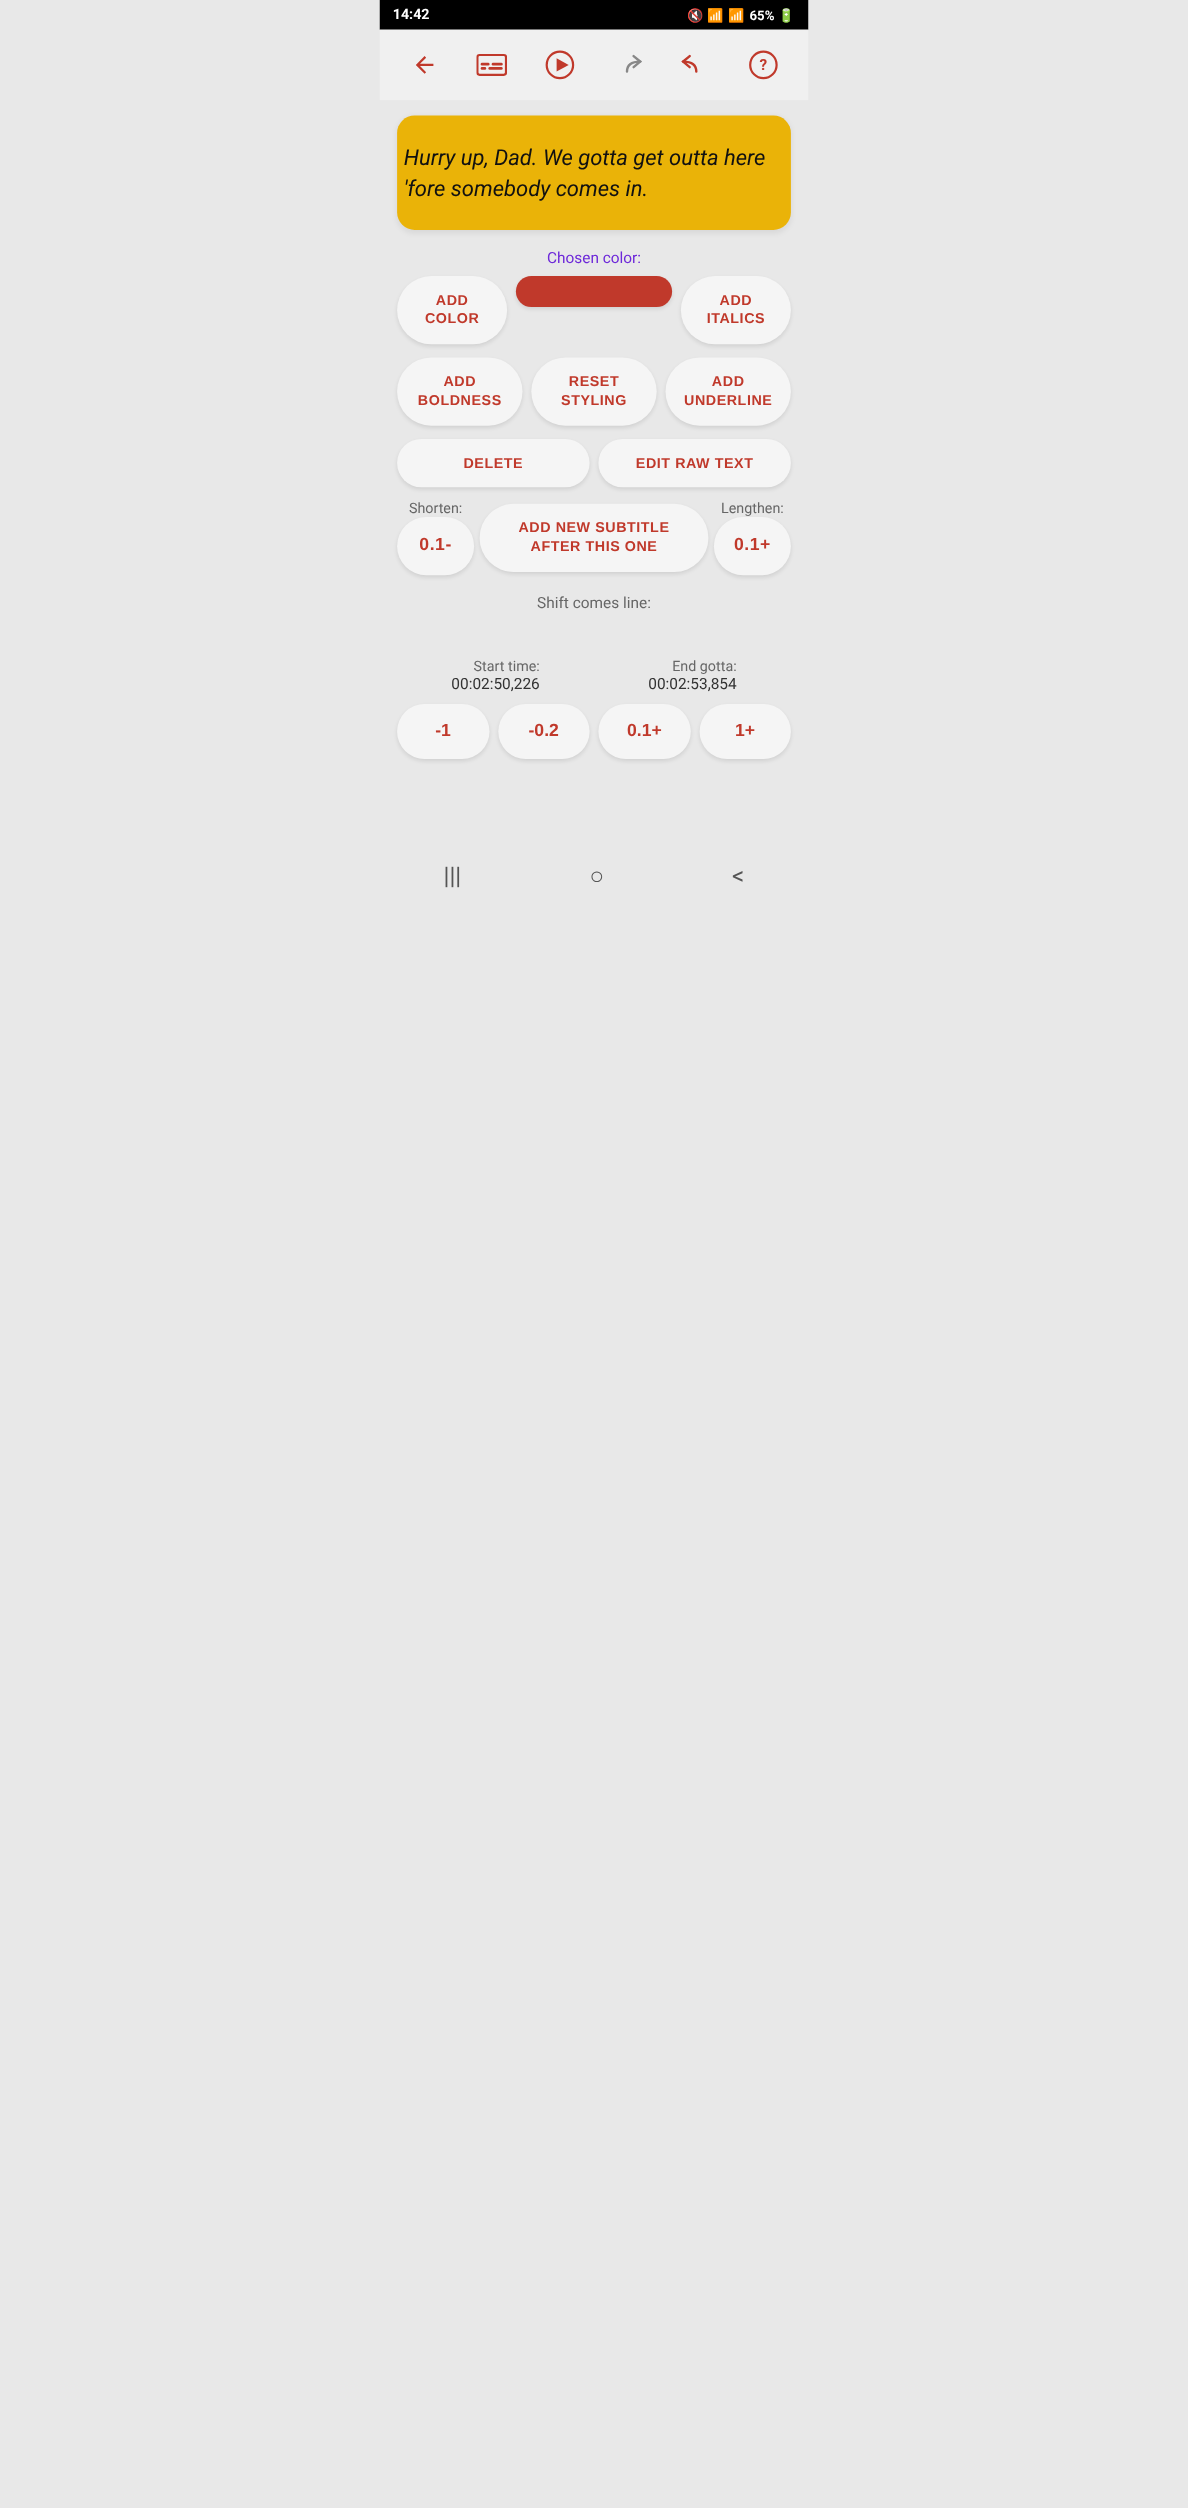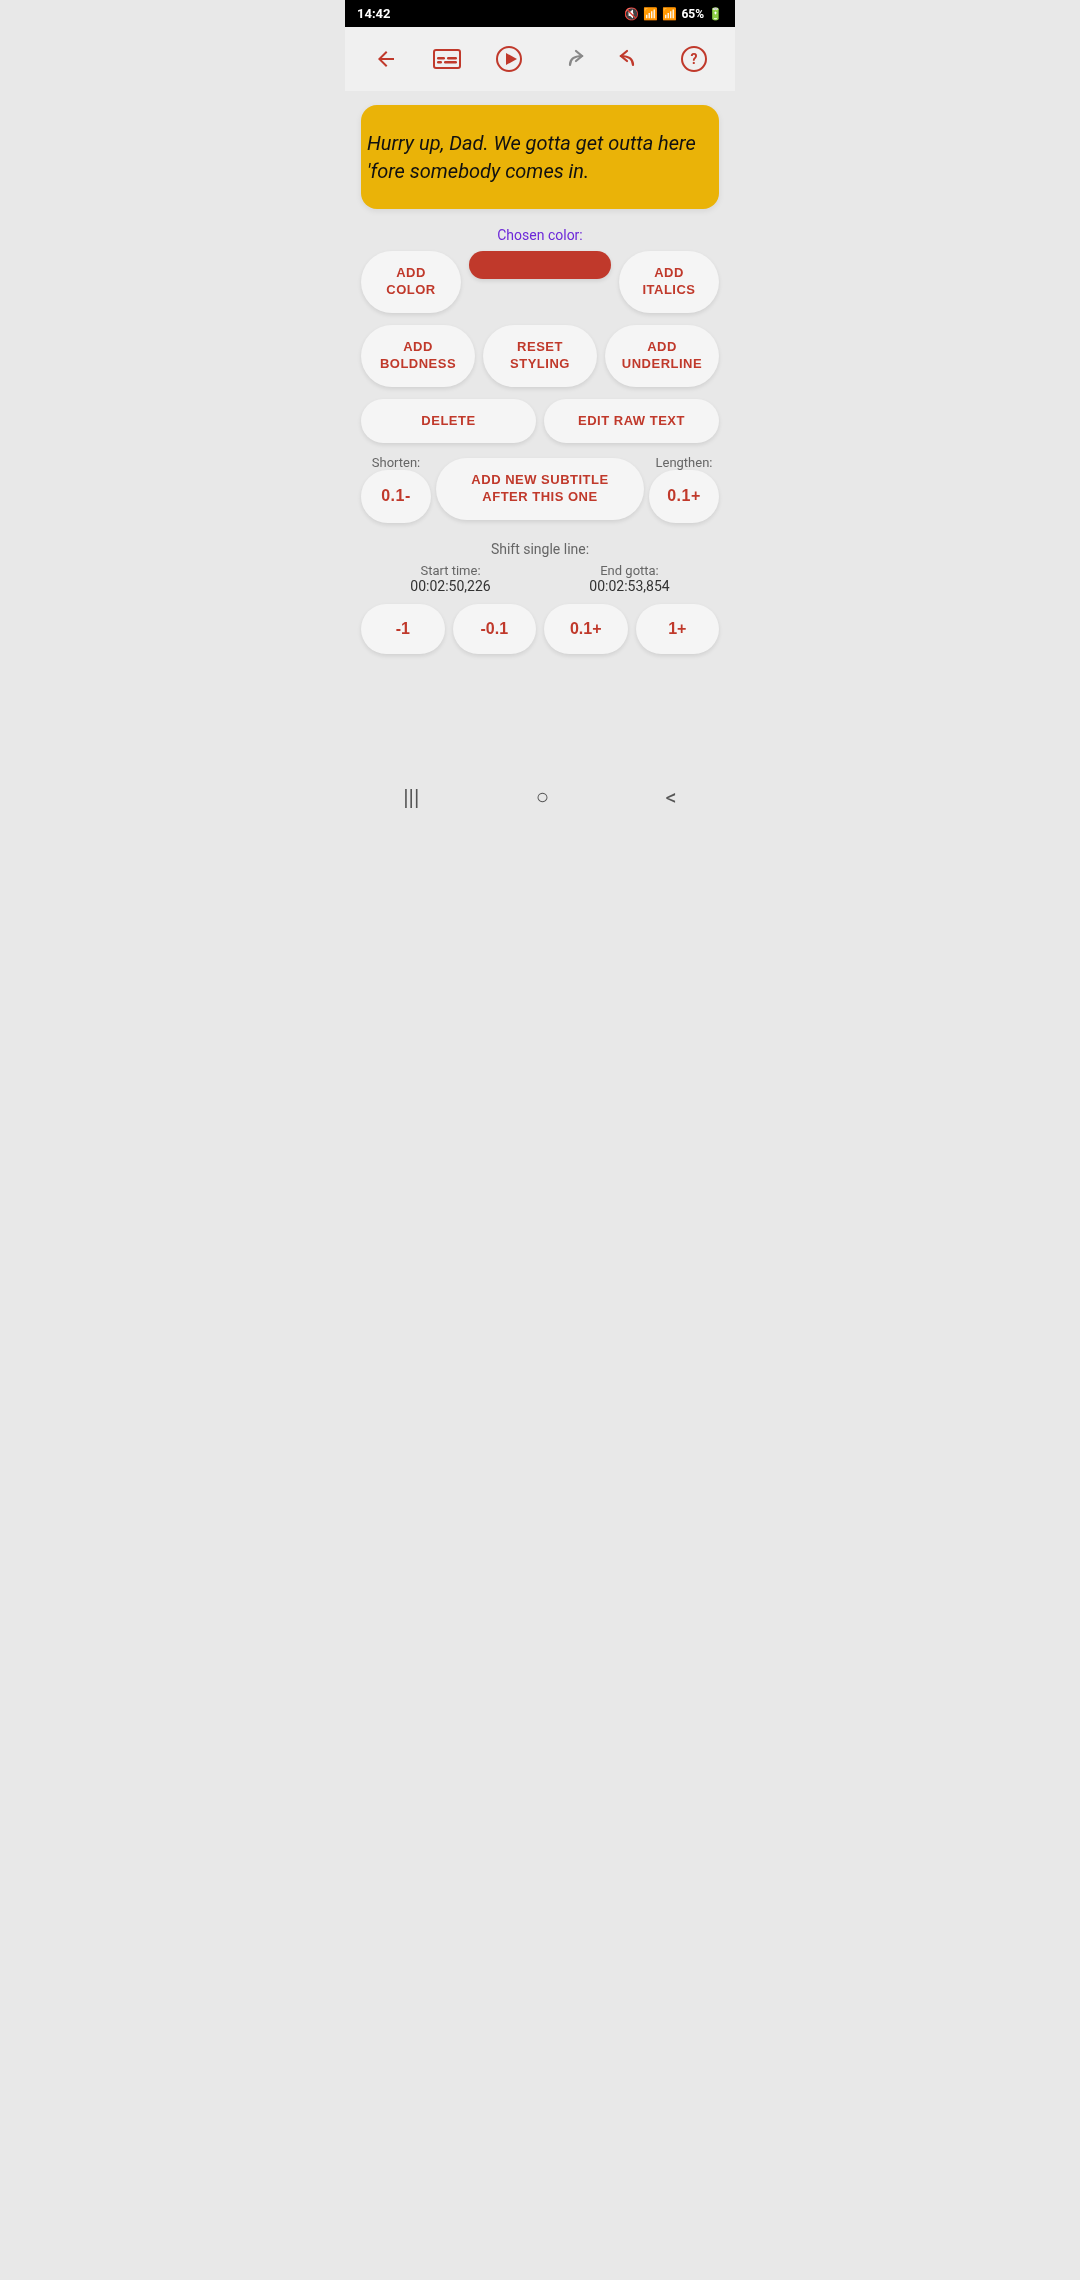--- a/index.html
+++ b/index.html
@@ -139,21 +139,22 @@
       margin: 14px 0 6px 0;
     }
 
     .time-row {
       display: flex;
       justify-content: space-around;
       margin-bottom: 10px;
     }
 
     .time-col {
-      text-align: center;
+      text-align: right;
+      margin-top: 36px;
     }
 
     .time-title {
       color: #666;
       font-size: 13px;
     }
 
     .time-value {
       color: #333;
       font-size: 14px;
@@ -291,37 +292,37 @@
     </div>
     <button class="btn-pill" style="white-space:pre-line; flex:2; font-size:13px; padding:14px 8px;">ADD NEW SUBTITLE
 AFTER THIS ONE</button>
     <div style="text-align:center; min-width:70px;">
       <div class="lengthen-label">Lengthen:</div>
       <button class="btn-pill" style="min-width:70px; font-size:16px; padding:16px 8px;">0.1+</button>
     </div>
   </div>
 </div>
 
-<div class="shift-label">Shift single line:</div>
+<div class="shift-label">Shift comes line:</div>
 
 <div class="time-row section">
   <div class="time-col">
     <div class="time-title">Start time:</div>
     <div class="time-value">00:02:50,226</div>
   </div>
   <div class="time-col">
     <div class="time-title">End gotta:</div>
     <div class="time-value">00:02:53,854</div>
   </div>
 </div>
 
 <div class="section">
   <div class="btn-row-4">
     <button class="btn-pill-sm">-1</button>
-    <button class="btn-pill-sm">-0.1</button>
+    <button class="btn-pill-sm">-0.2</button>
     <button class="btn-pill-sm">0.1+</button>
     <button class="btn-pill-sm">1+</button>
   </div>
 </div>
 
 <div class="bottom-nav">
   <div class="nav-icon">|||</div>
   <div class="nav-icon">○</div>
   <div class="nav-icon">&lt;</div>
 </div>

